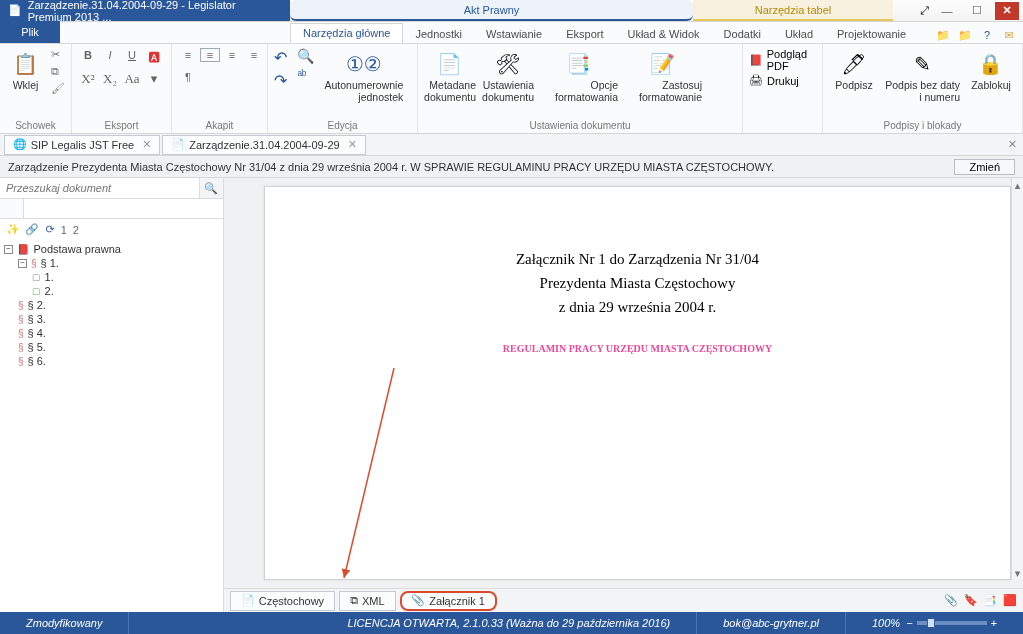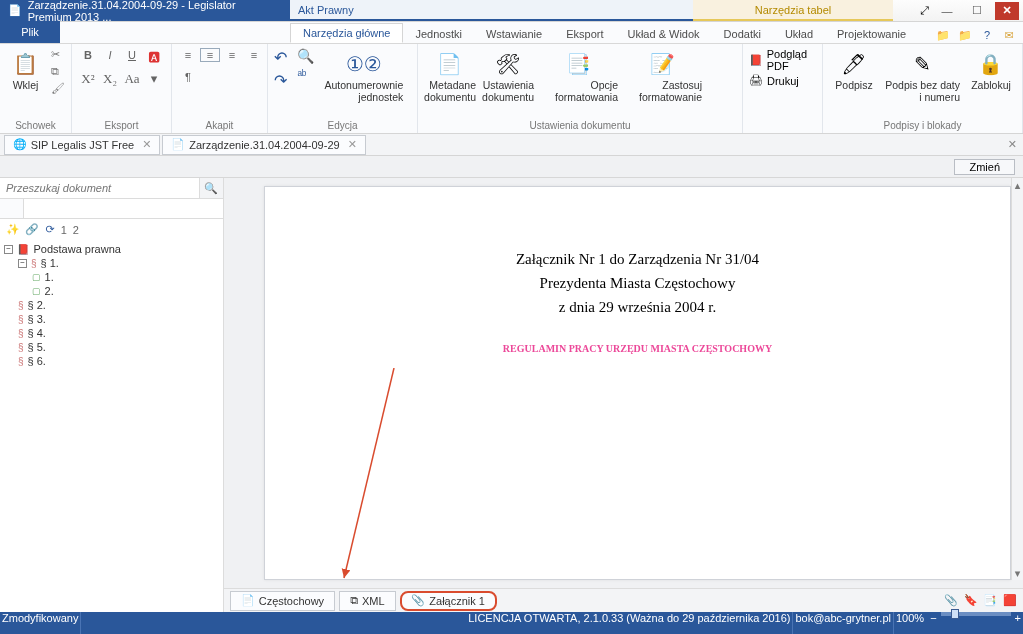--- a/index.html
+++ b/index.html
@@ -2,21 +2,21 @@
 <html><head>
 <meta charset="utf-8">
 <style>
 * { box-sizing: border-box; margin: 0; padding: 0; font-family: "Segoe UI", Tahoma, sans-serif; font-size: 11px; }
 html, body { width: 1023px; height: 634px; overflow: hidden; background: #fff; }
 
 
 .titlebar { height: 22px; display: flex; align-items: stretch; background: linear-gradient(#fdfdfd,#f3f3f3); border-bottom: 1px solid #d5d5d5; }
 .title-segment { display: flex; align-items: center; padding: 0 8px; }
 .title-left { background: #2a579a; color: #fff; width: 290px; }
-.title-center { flex: 1; justify-content: flex-start; color: #2a579a; background: #eef3f9; border-bottom: 2px solid #2a579a; }
+.title-center { flex: 1; justify-content: center; color: #2a579a; background: #eef3f9; border-bottom: 2px solid #2a579a; border-radius: 6px; }
 .title-table { width: 200px; justify-content: center; background: #f9f1df; color: #b48a00; border-bottom: 2px solid #e6c85a; }
 .title-controls { width: 130px; display: flex; align-items: center; justify-content: flex-end; gap: 6px; padding-right: 4px; }
 .title-controls .winbtn { width: 24px; height: 18px; display: flex; align-items: center; justify-content: center; color: #555; }
 .title-controls .winclose { background: #c0392b; color: #fff; font-weight: bold; }
 
 
 .tabsrow { height: 22px; display: flex; align-items: flex-end; background: #fafbfd; border-bottom: 1px solid #d8d8d8; }
 .plik { height: 22px; width: 60px; background: #2a579a; color: #fff; display: flex; align-items: center; justify-content: center; margin-right: 230px; }
 .tab { padding: 3px 12px; color: #4c4c4c; }
 .tab.active { border: 1px solid #d5d5d5; border-bottom: 1px solid #fff; color: #2a579a; background: #fff; }
@@ -73,21 +73,21 @@
 
 
 .bottomtabs { position: absolute; left: 0; right: 0; bottom: 0; height: 24px; background: #f3f4f6; border-top: 1px solid #dcdcdc; display: flex; align-items: center; padding-left: 6px; }
 .bottomtabs .btab { height: 20px; display: flex; align-items: center; gap: 4px; padding: 0 10px; border: 1px solid #c7cbd1; background: #fbfcfe; margin-right: 4px; font-size: 10.5px; color: #333; }
 .bottomtabs .btab.highlight { border: 2px solid #d94b2e; border-radius: 8px; }
 .bottomtabs .right-icons { margin-left: auto; display: flex; gap: 6px; padding-right: 6px; color: #b06; }
 .arrow-svg { position: absolute; pointer-events: none; }
 
 
 .status { height: 22px; background: #2a579a; color: #fff; display: flex; align-items: center; font-size: 10.5px; }
-.status .cell { padding: 0 2px; border-right: 1px solid #4a74b4; height: 100%; display: flex; align-items: flex-start; }
+.status .cell { padding: 0 26px; border-right: 1px solid #4a74b4; height: 100%; display: flex; align-items: center; font-style: italic; }
 .status .spacer { flex: 1; }
 .status .zoom-slider { width: 70px; height: 4px; background: #6b8ec2; position: relative; margin: 0 4px; }
 .status .zoom-slider .thumb { position: absolute; left: 10px; top: -3px; width: 8px; height: 10px; background: #cfe0f7; border: 1px solid #3a5a91; }
 </style>
 </head>
 <body>
 
 <div class="titlebar">
   <div class="title-segment title-left">
     <span style="margin-right:6px">📄</span>
@@ -259,20 +259,21 @@
   </div>
   <div class="doctab">
     <span style="color:#c77">📄</span>
     <span>Zarządzenie.31.04.2004-09-29</span>
     <span class="x">✕</span>
   </div>
   <span class="closeall">✕</span>
 </div>
 
 <div class="infobar">
+  <span>Zarządzenie Prezydenta Miasta Częstochowy Nr 31/04 z dnia 29 września 2004 r. W SPRAWIE REGULAMINU PRACY URZĘDU MIASTA CZĘSTOCHOWY.</span>
   <button class="zmien"><span>Zmień</span></button>
 </div>
 
 <div class="main">
 
   <div class="sidebar">
     <div class="search">
       <input placeholder="Przeszukaj dokument" style="">
       <div class="go">🔍</div>
     </div>

